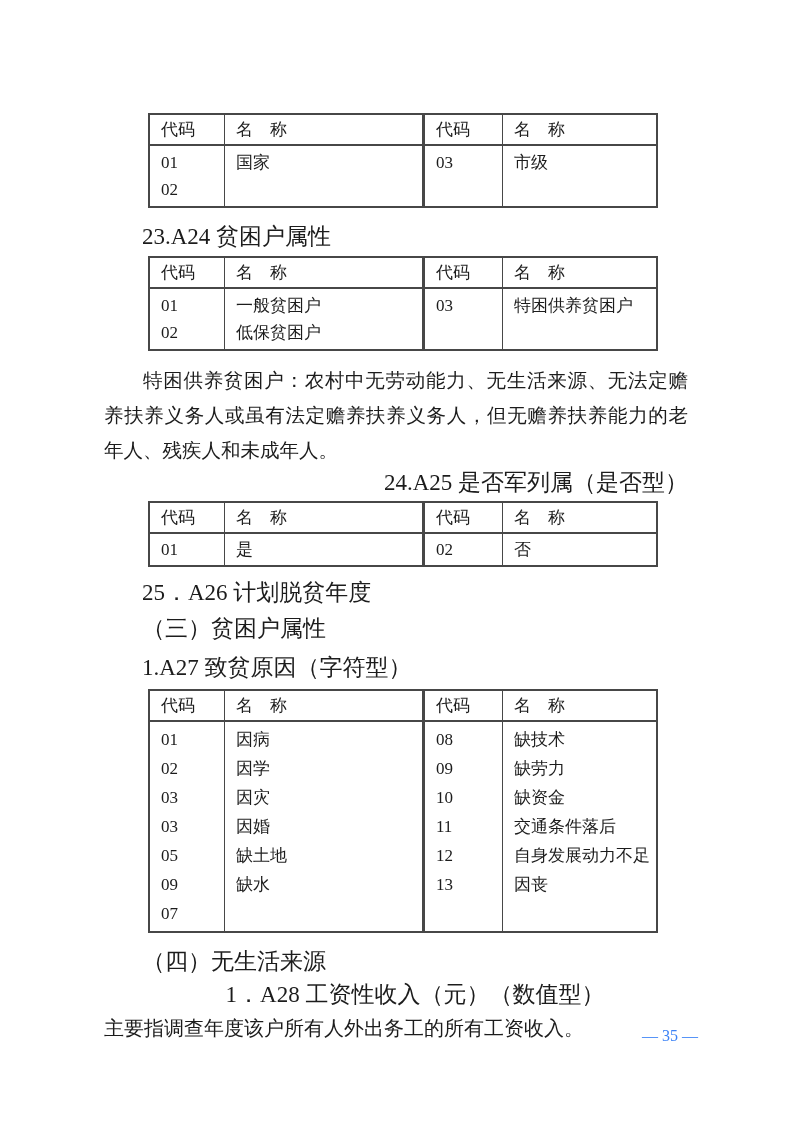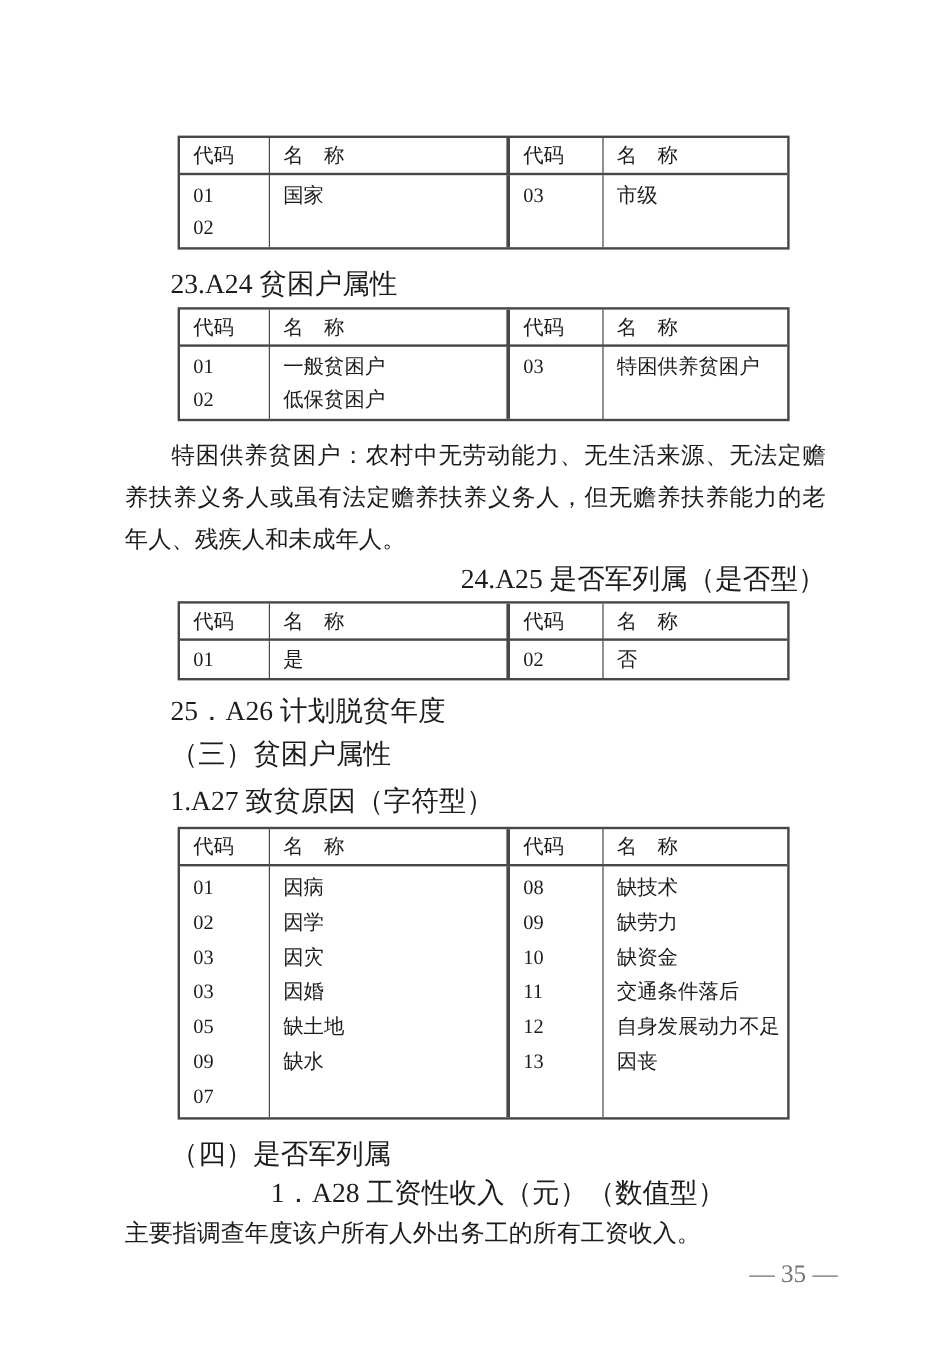--- a/index.html
+++ b/index.html
@@ -70,25 +70,24 @@
   .note {
     margin-top: 9px;
     font-size: 20px;
     line-height: 28px;
     margin-left: 0;
   }
   .page-number {
     position: absolute;
     top: 1026px;
     right: 95px;
-    font-size: 21px;
+    font-size: 16px;
     line-height: 20px;
-    color: #737373;
+    color: #3b82f6;
     white-space: nowrap;
-    margin-top: 25px;
   }
 </style>
 </head>
 <body>
 
 <div class="page">
   <div class="content">
 
     <div class="tbl">
       <div class="cell hd c1">代码</div>
@@ -193,20 +192,20 @@
       <div class="cell bd c4">
         <div class="ln">缺技术</div>
         <div class="ln">缺劳力</div>
         <div class="ln">缺资金</div>
         <div class="ln">交通条件落后</div>
         <div class="ln">自身发展动力不足</div>
         <div class="ln">因丧</div>
       </div>
     </div>
 
-    <div class="heading h-sec4">（四）是否军列属</div>
+    <div class="heading h-sec4">（四）无生活来源</div>
     <div class="heading h-a28">1．A28 工资性收入（元）（数值型）</div>
     <div class="heading note">主要指调查年度该户所有人外出务工的所有工资收入。</div>
 
   </div>
 
   <div class="page-number">— 35 —</div>
 </div>
 
 </body></html>

